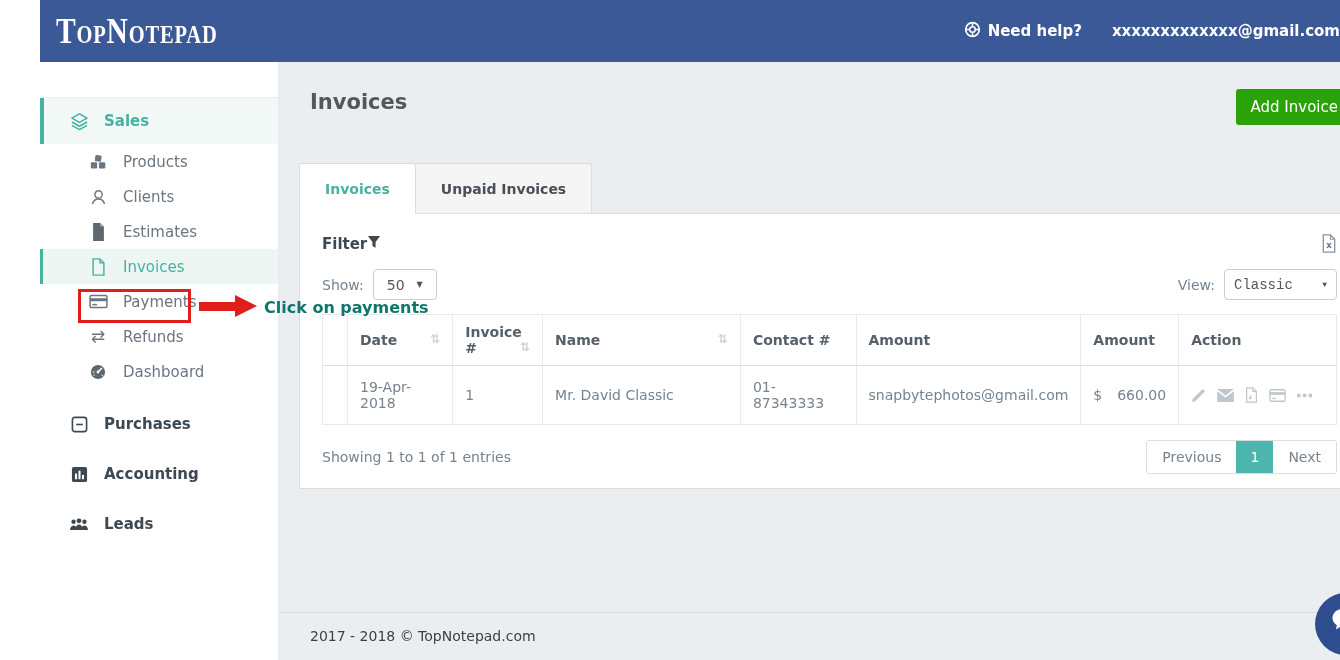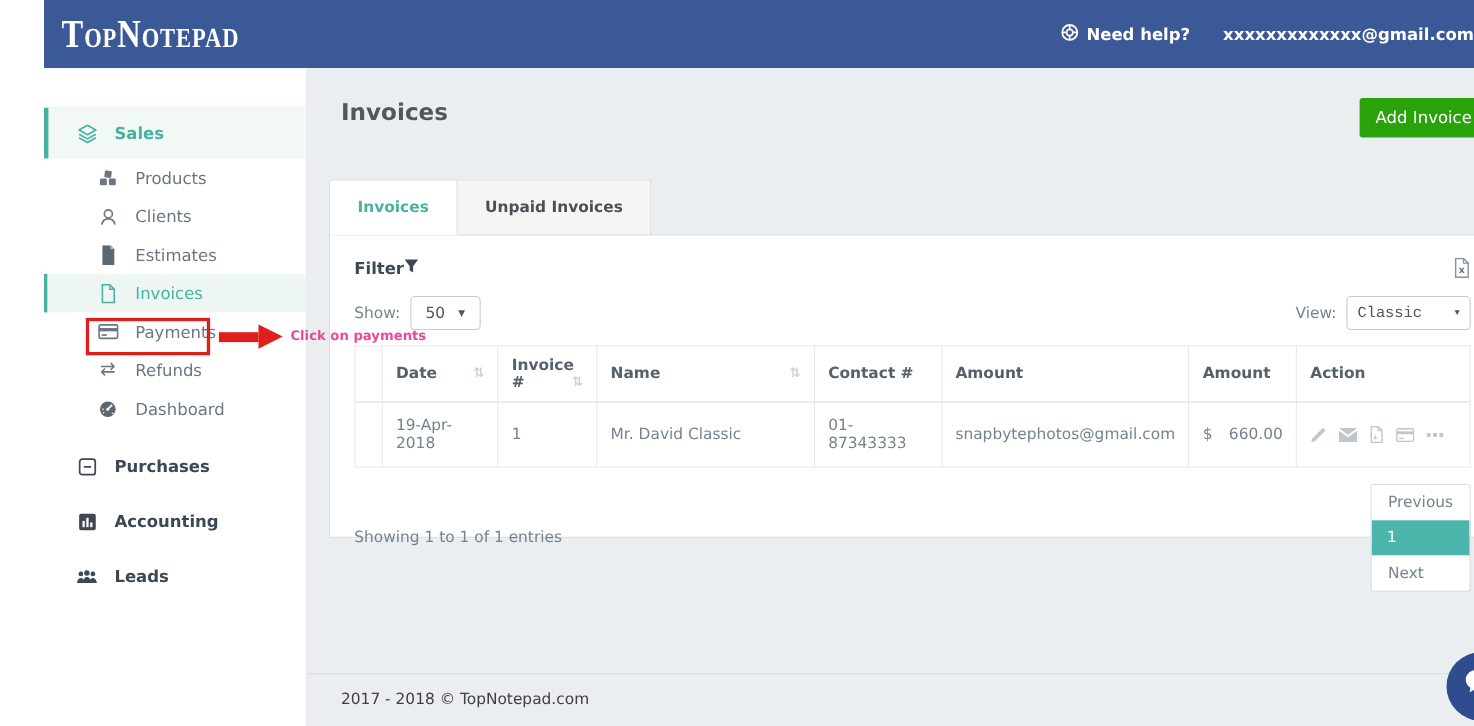--- a/index.html
+++ b/index.html
@@ -62,38 +62,38 @@
   .col-blank { width:25px; }
   .col-date { width:106px; } .col-inv { width:90px; } .col-name { width:200px; }
   .col-contact { width:116px; } .col-email { width:202px; } .col-amount { width:98px; } .col-action { width:158px; }
   .sort-glyph { float:right; color:#ccd2d7; font-size:12px; }
   .amount-cell { display:flex; justify-content:space-between; }
   .actions { display:flex; align-items:center; gap:11px; }
   .act { cursor:pointer; display:flex; align-items:center; }
 
   .summary-row { display:flex; justify-content:space-between; align-items:center; margin-top:15px; }
   .summary { font-size:14px; color:#76838f; }
-  .pager { display:flex; border:1px solid #ddd; border-radius:3px; overflow:hidden;flex-direction:column; }
+  .pager { display:flex; border:1px solid #ddd; border-radius:3px; overflow:hidden; }
   .page-btn { padding:8px 15px; font-size:14px; color:#76838f; background:#fff; cursor:pointer; }
   .page-btn.current { background:#4db6ac; color:#fff; padding:8px 14px; }
 
   
   .footer { position:absolute; left:0; right:0; bottom:0; height:48px; border-top:1px solid #d9dde0; }
   .footer-text { line-height:47px; padding-left:31px; font-size:14px; color:#404040; }
 
   
   .chat-fab { position:absolute; left:1275px; top:593px; width:62px; height:62px; border-radius:50%;
               background:#2d4d8e; display:flex; align-items:center; justify-content:center; cursor:pointer; z-index:8; }
 
   
   .anno-box { position:absolute; left:38px; top:289px; width:113px; height:34px; border:3px solid #e01e1b; z-index:9; }
   .anno-arrow-bar { position:absolute; left:159px; top:302px; width:36px; height:9px; background:#e01e1b; z-index:9; }
   .anno-arrow-head { position:absolute; left:195px; top:295px; width:0; height:0; border-top:11px solid transparent;
                      border-bottom:11px solid transparent; border-left:22px solid #e01e1b; z-index:9; }
-  .anno-text { position:absolute; left:224px; top:298px; font-size:12px; font-weight:700; color:#ec4899; z-index:9; }
+  .anno-text { position:absolute; left:224px; top:298px; font-size:16px; font-weight:700; color:#0f766e; z-index:9; }
 </style>
 </head>
 <body>
 
 <div class="app">
 
   <div class="topbar">
     <div class="logo">TopNotepad</div>
     <div class="topbar-right">
       <div class="need-help">

